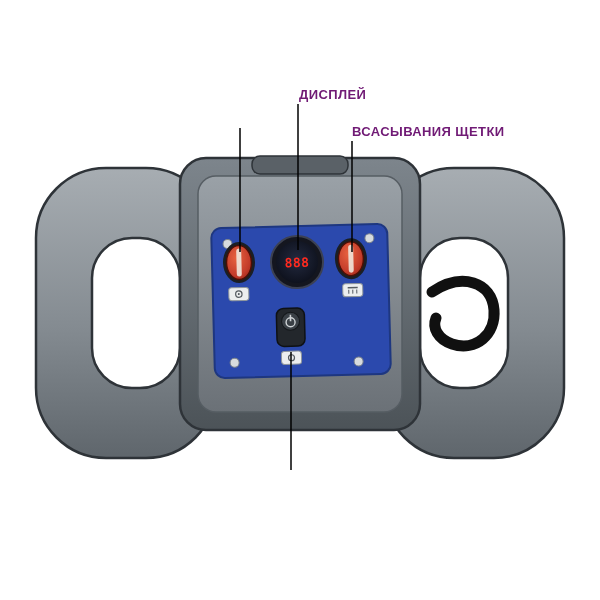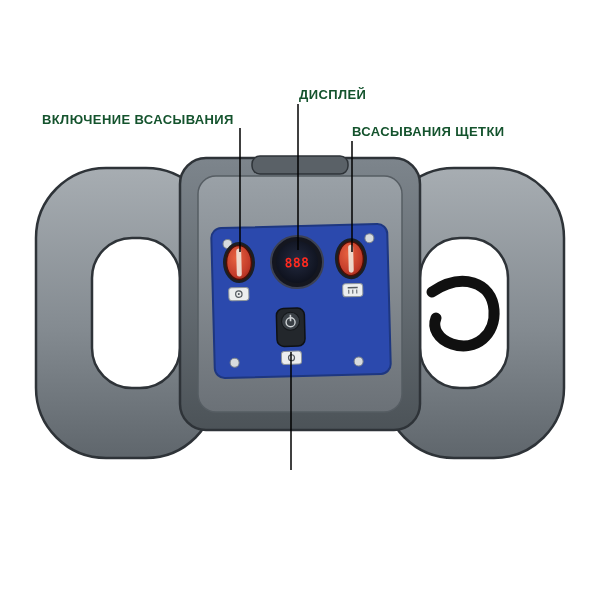--- a/index.html
+++ b/index.html
@@ -8,21 +8,21 @@
     width:600px;height:600px;
     background:#ffffff;
     font-family:"Liberation Sans",sans-serif;
     overflow:hidden;
   }
   .callout{
     position:absolute;
     font-size:13px;
     font-weight:bold;
     letter-spacing:.4px;
-    color:#14532d;
+    color:#701a75;
     white-space:nowrap;
   }
   svg{position:absolute;left:0;top:0;}
 </style>
 </head>
 <body>
 
 <div id="stage">
 
   <svg width="600" height="600" viewBox="0 0 600 600">
@@ -118,17 +118,16 @@
     </g>
 
     <g stroke="#000" stroke-width="1.5">
       <line x1="240" y1="128" x2="240" y2="252"></line>
       <line x1="298" y1="104" x2="298" y2="250"></line>
       <line x1="352" y1="141" x2="352" y2="252"></line>
       <line x1="291" y1="352" x2="291" y2="470"></line>
     </g>
   </svg>
 
-  <div class="callout" style="left:42px;top:112px;">ВКЛЮЧЕНИЕ ВСАСЫВАНИЯ</div>
   <div class="callout" style="left:299px;top:87px;">ДИСПЛЕЙ</div>
   <div class="callout" style="left:352px;top:124px;">ВСАСЫВАНИЯ ЩЕТКИ</div>
 
 </div>
 
 </body></html>

